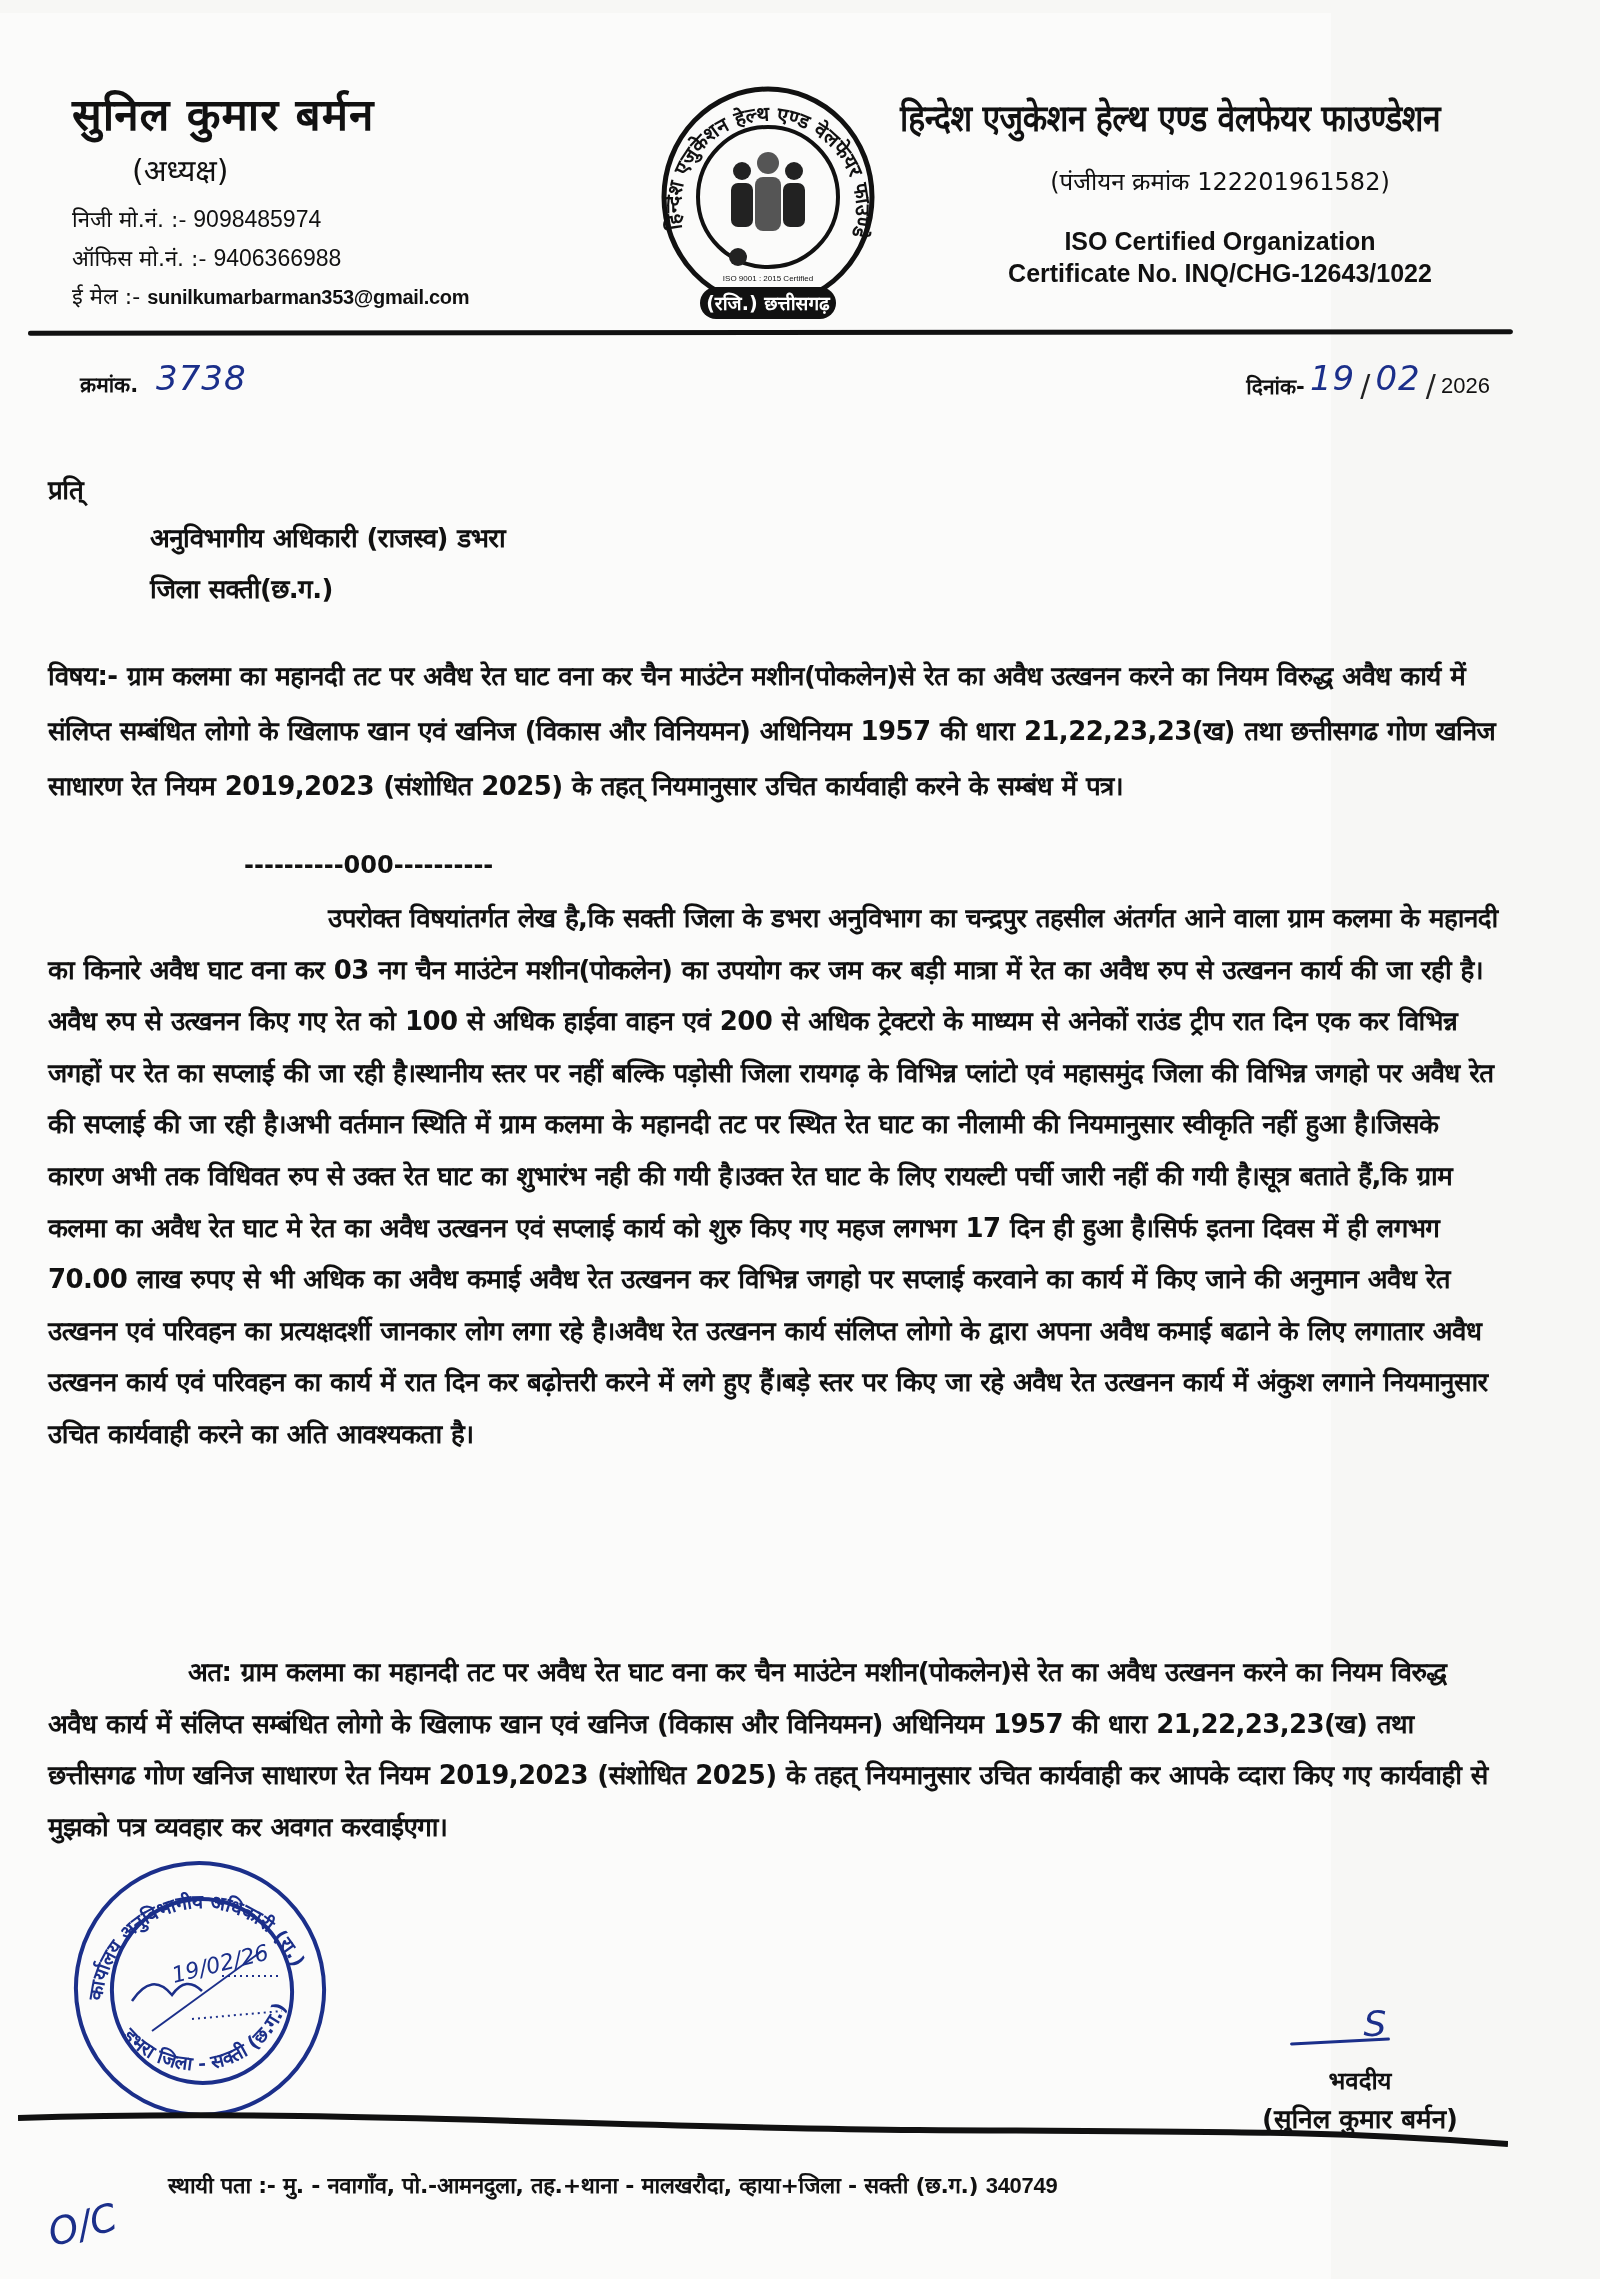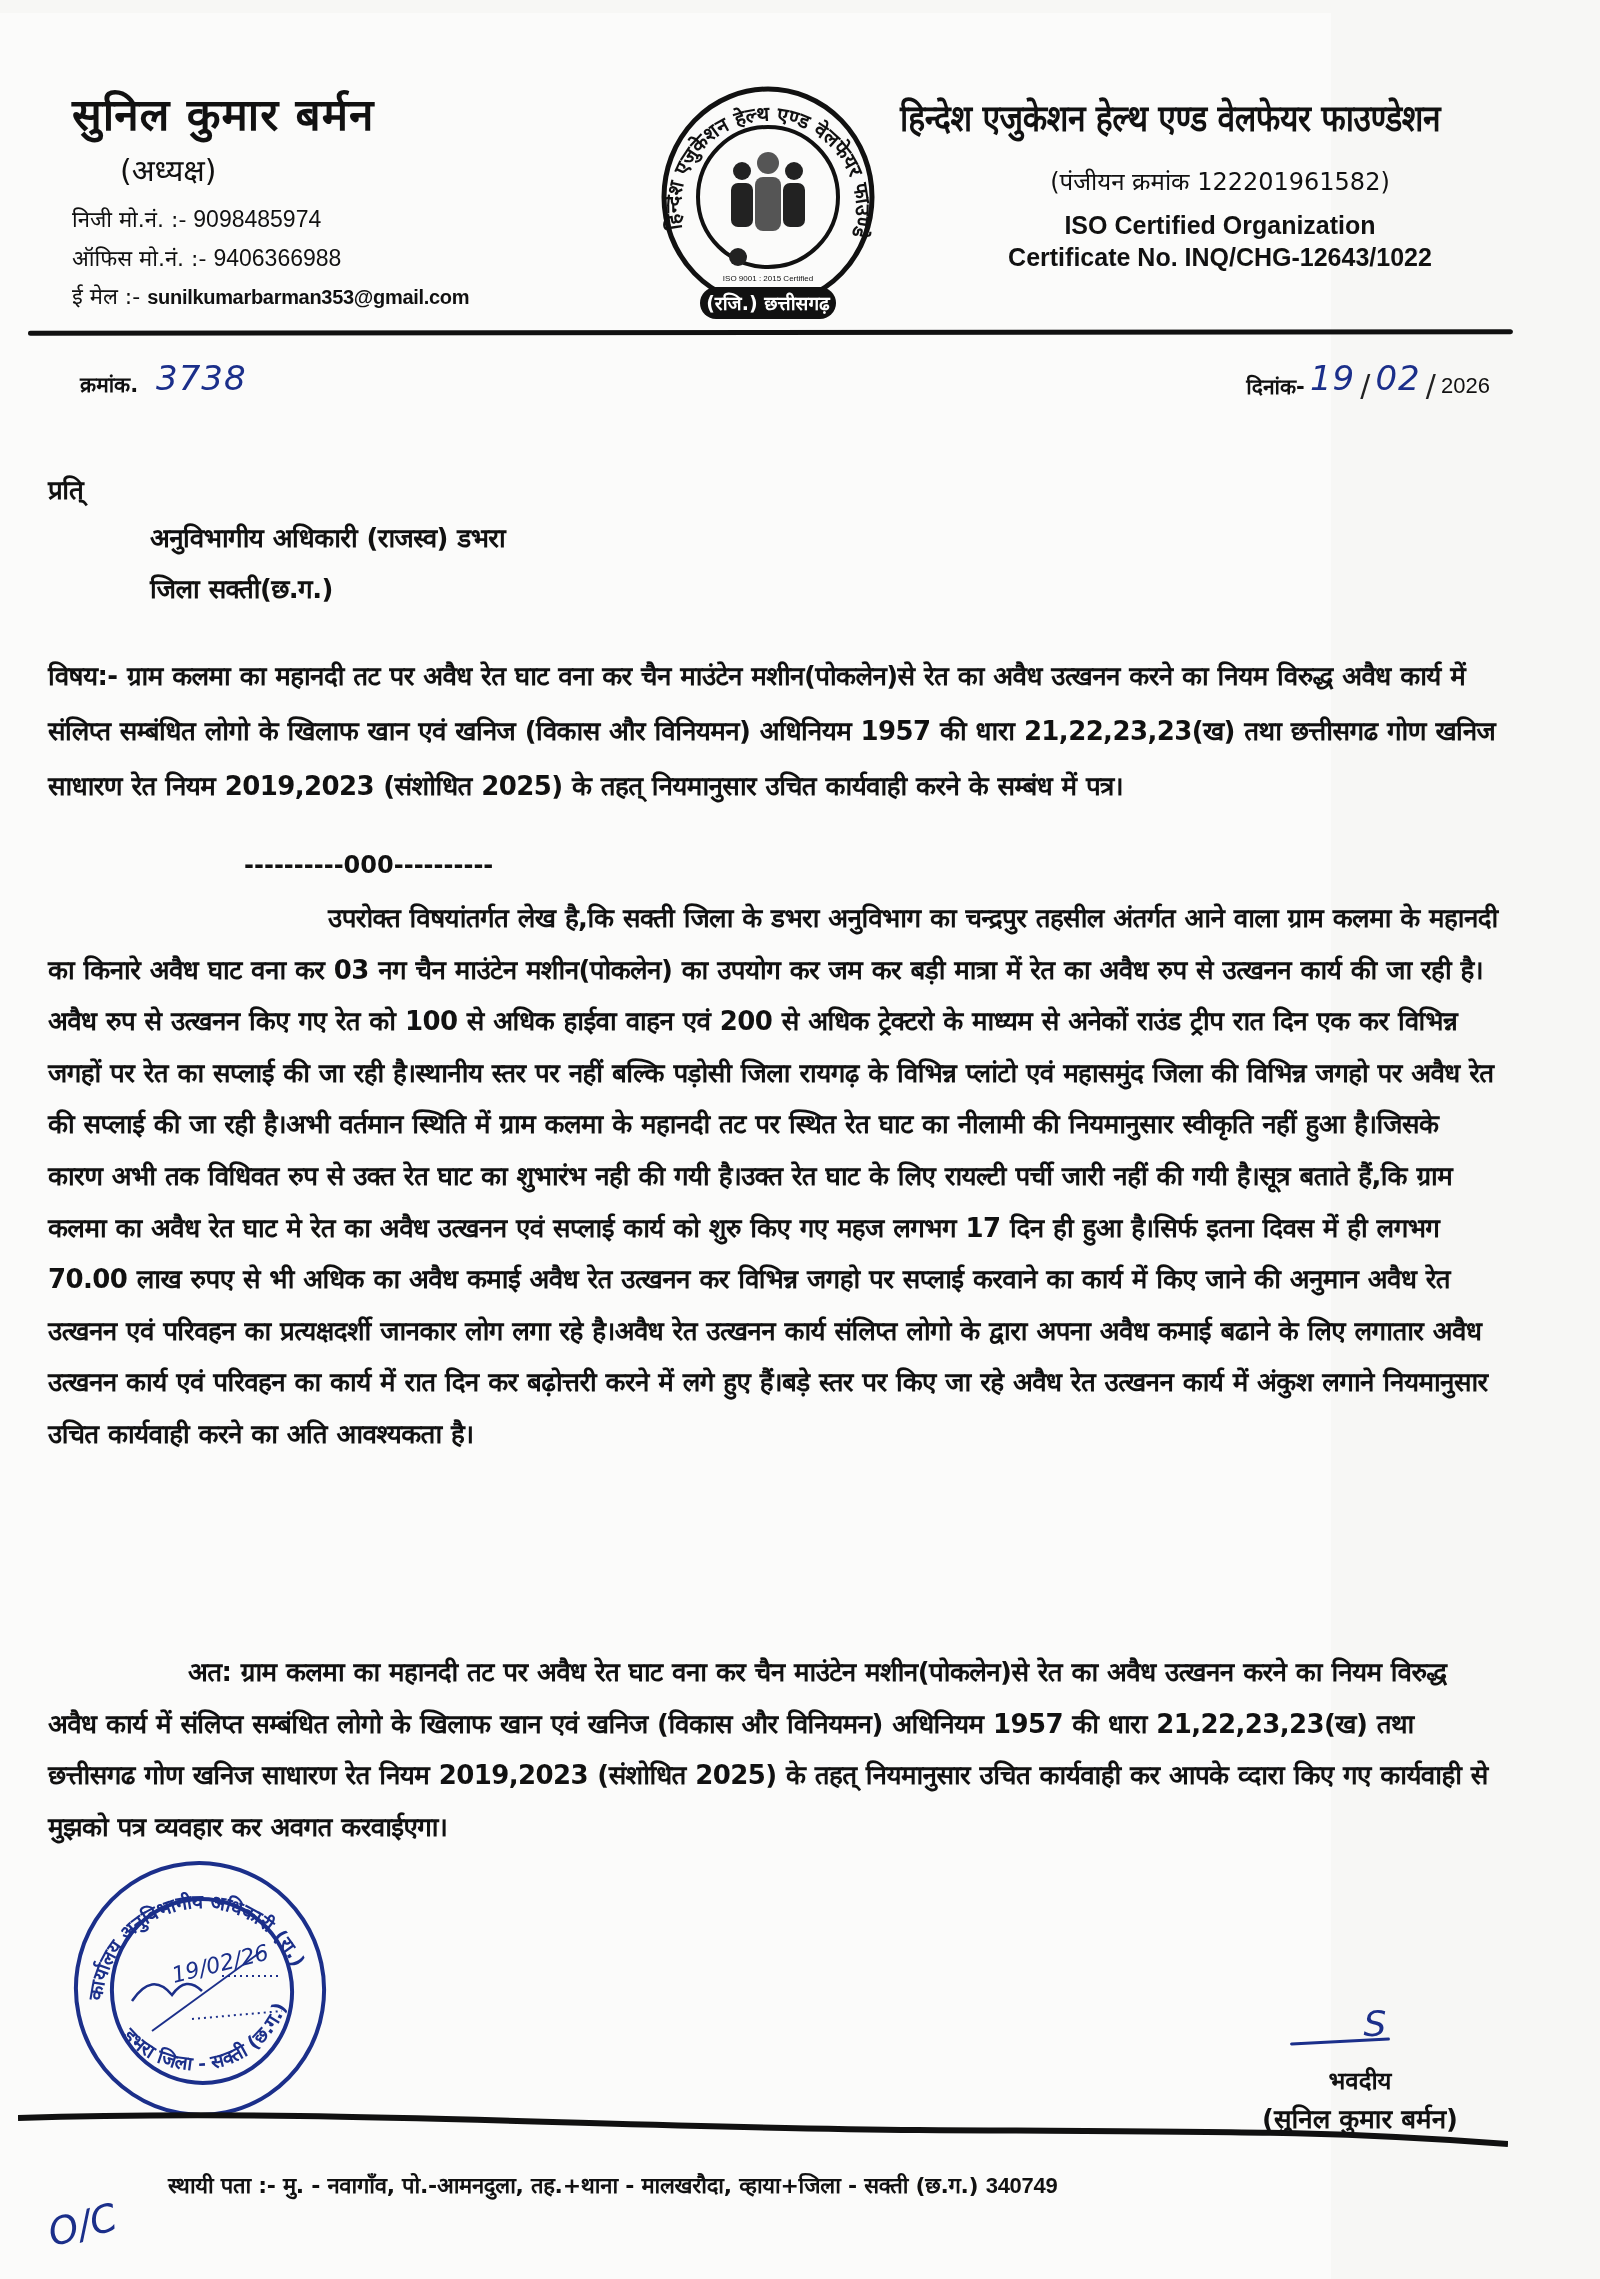--- a/index.html
+++ b/index.html
@@ -4,31 +4,31 @@
 <style>
   html, body { margin: 0; padding: 0; }
   body {
     width: 1600px; height: 2279px; background: #f7f7f5; position: relative; overflow: hidden;
     font-family: "DejaVu Sans", "Liberation Sans", sans-serif; color: #111;
   }
   .page { position: absolute; left: 0; top: 13px; width: 1308px; height: 2279px; background: #fbfbfa; padding-left: 23px; }
   
   .hdr-left { position: absolute; left: 72px; top: 70px; width: 520px; }
   .name-big { font-size: 44px; font-weight: bold; letter-spacing: 1px; }
-  .designation { font-size: 30px; margin-left: 48px; margin-top: 6px; }
+  .designation { font-size: 30px; margin-left: 60px; margin-top: 6px; }
   .contact { font-size: 22px; margin-top: 10px; line-height: 38px; }
   .contact .lbl { display: inline-block; }
   .contact .val { font-family: "Liberation Sans", sans-serif; font-size: 23px; }
   .contact .email { font-family: "Liberation Sans", sans-serif; font-size: 20px; font-weight: bold; letter-spacing: -0.3px; margin-top: 44px; }
 
   .logo { position: absolute; left: 648px; top: 72px; width: 240px; height: 240px; }
   .hdr-right { position: absolute; left: 900px; top: 78px; width: 640px; text-align: center; }
   .org-name { font-size: 37px; font-weight: bold; letter-spacing: -0.5px; transform: scaleX(0.86); transform-origin: left center; white-space: nowrap; text-align: left; }
   .reg-no { font-size: 24px; margin-top: 22px; }
-  .iso { font-family: "Liberation Sans", sans-serif; font-size: 25px; font-weight: bold; margin-top: 12px; line-height: 32px; }
+  .iso { font-family: "Liberation Sans", sans-serif; font-size: 25px; font-weight: bold; margin-top: 28px; line-height: 32px; }
 
   .rule-top { position: absolute; left: 28px; top: 317px; width: 1485px; height: 5px; background: #111; border-radius: 3px; transform: rotate(-0.05deg); }
 
   .ref-row { position: absolute; left: 80px; top: 345px; width: 1410px; height: 60px; }
   .ref-lbl { position: absolute; left: 0; top: 12px; font-size: 21px; font-weight: bold; }
   .hand { font-family: "DejaVu Sans", sans-serif; font-style: italic; color: #1b2f8a; font-size: 34px; letter-spacing: 1px; }
   .ref-val { position: absolute; left: 76px; top: 0; }
   .date-wrap { position: absolute; right: 0; top: 0; white-space: nowrap; }
   .date-lbl { font-size: 21px; font-weight: bold; vertical-align: middle; }
   .date-year { font-family: "Liberation Sans", sans-serif; font-size: 22px; vertical-align: middle; }

